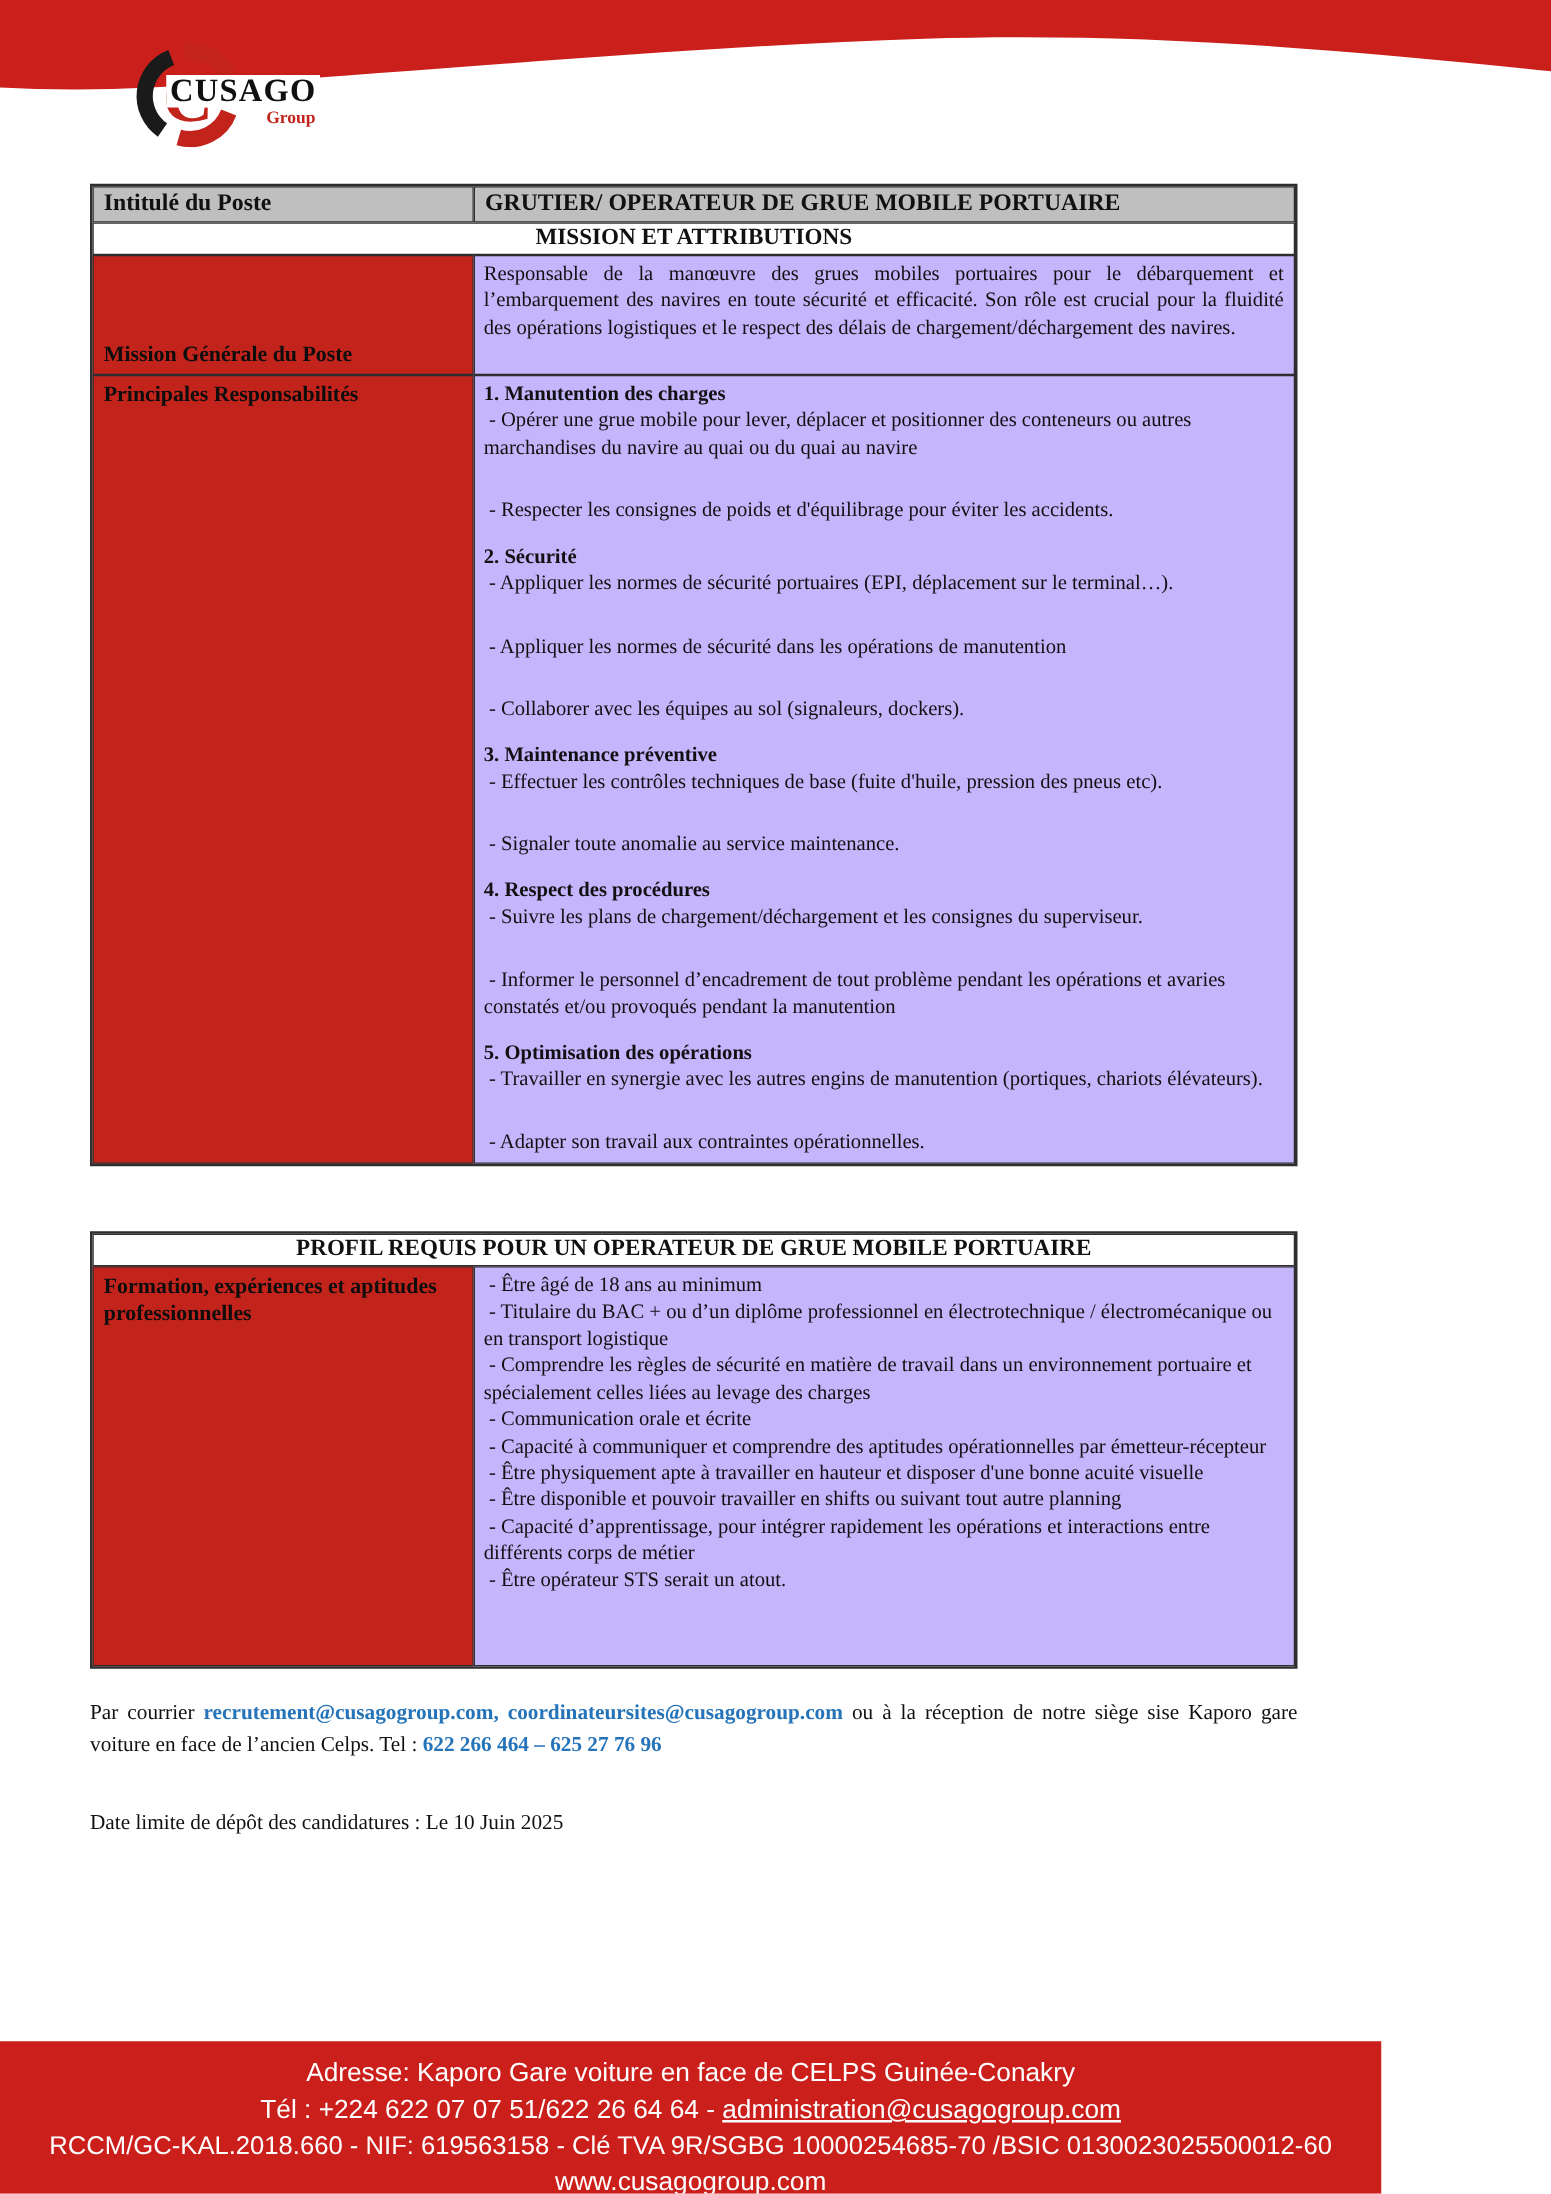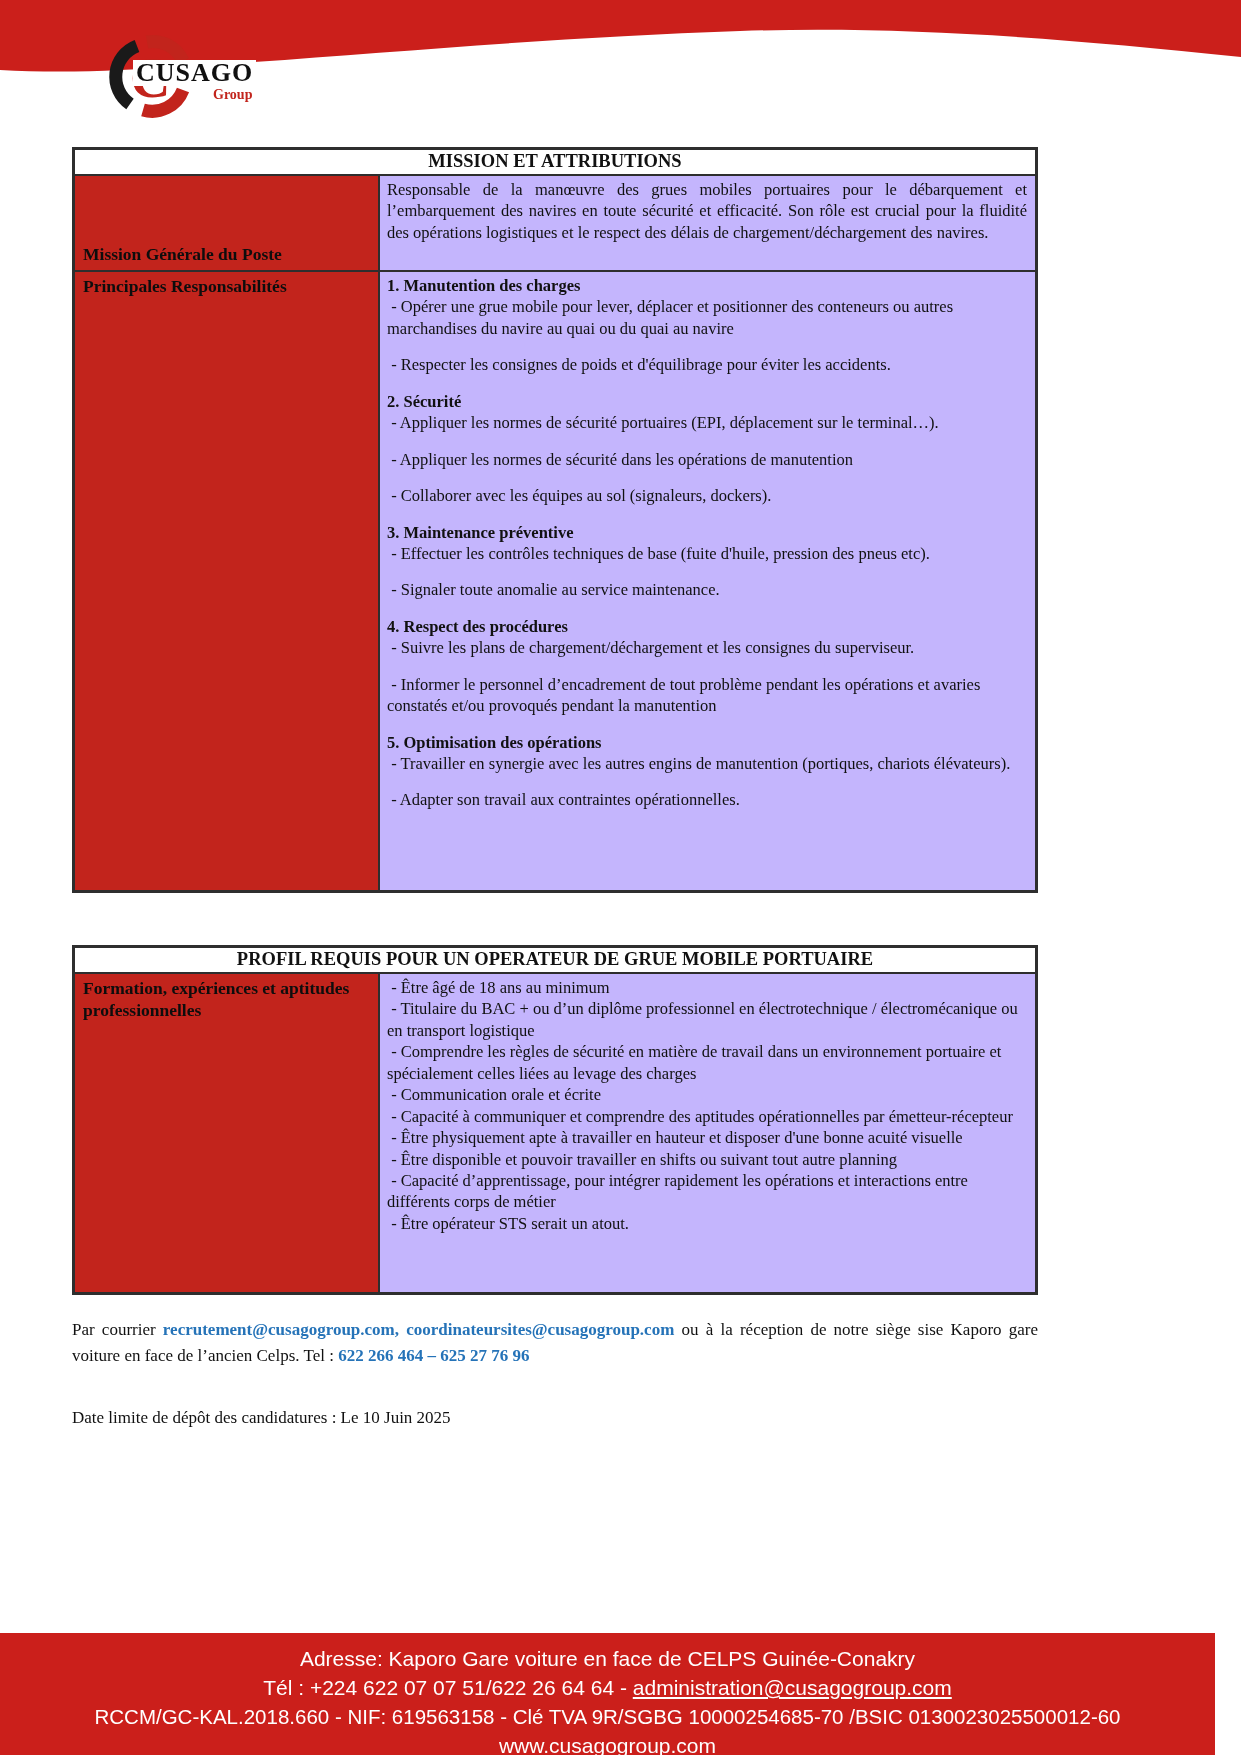--- a/index.html
+++ b/index.html
@@ -37,34 +37,34 @@
     padding:1px 4px 2px;
   }
   .red-cell{background:var(--red);display:flex;padding:4px 6px 4px 8px;}
   .red-cell .lbl{font-weight:bold;font-size:17.5px;color:#0d0d0d;line-height:1.25;}
   .align-bottom{align-items:flex-end;}
   .align-center{align-items:flex-start;}
   .body-cell{font-size:16.5px;line-height:1.3;padding:3px 8px 6px 7px;background:#c4b5fd;}
   .just{text-align:justify;}
   .resp-heading{font-weight:bold;margin-top:15px;}
   .resp-heading:first-child{margin-top:0;}
-  .resp-item{margin-top:15px;white-space:pre-wrap;}
+  .resp-item{margin-top:29px;white-space:pre-wrap;}
   .resp-heading + .resp-item{margin-top:0;}
   .profile-item{white-space:pre-wrap;}
   .tbl2{margin-top:52px;}
   .mission-cell{min-height:96px;}
   .resp-body{min-height:620px;}
   .profile-body{min-height:320px;}
   
   .contact{margin-top:22px;font-size:17px;line-height:1.55;text-align:justify;}
   .contact .link{color:var(--blue);font-weight:bold;}
   .deadline{margin-top:38px;font-size:17px;}
   
   .footer{
-    position:absolute;left:0;bottom:0;width:1215px;height:122px;background:var(--band-red);
+    position:absolute;left:0;bottom:0;width:1105px;height:122px;background:var(--band-red);
     color:#fff;text-align:center;font-family:"Liberation Sans",sans-serif;
     padding-top:11px;
   }
   .footer div{font-size:21px;line-height:29px;}
   .footer .f-small{font-size:20.5px;}
   .footer a,.footer .u{color:#fff;text-decoration:underline;}
 </style>
 </head>
 <body>
 
@@ -81,20 +81,24 @@
     <path d="M80,56 A33,33 0 0 1 40,76" stroke="#c2241c" stroke-width="13" fill="none"></path>
     <text x="27" y="63" font-family="Liberation Serif, serif" font-size="56" font-weight="bold" fill="#c2241c">C</text>
   </svg>
   <span class="logo-word">CUSAGO</span>
   <span class="logo-sub">Group</span>
 </div>
 
 <div class="content">
 
   <div class="tbl">
+    <div class="row hdr-row">
+      <div class="cell">Intitulé du Poste</div>
+      <div class="cell">GRUTIER/ OPERATEUR DE GRUE MOBILE PORTUAIRE</div>
+    </div>
     <div class="section-hdr">MISSION ET ATTRIBUTIONS</div>
     <div class="row">
       <div class="cell red-cell align-bottom">
         <span class="lbl">Mission Générale du Poste</span>
       </div>
       <div class="cell body-cell just mission-cell">Responsable de la manœuvre des grues mobiles portuaires pour le débarquement et l’embarquement des navires en toute sécurité et efficacité. Son rôle est crucial pour la fluidité des opérations logistiques et le respect des délais de chargement/déchargement des navires.</div>
     </div>
     <div class="row">
       <div class="cell red-cell align-center">
         <span class="lbl">Principales Responsabilités</span>

